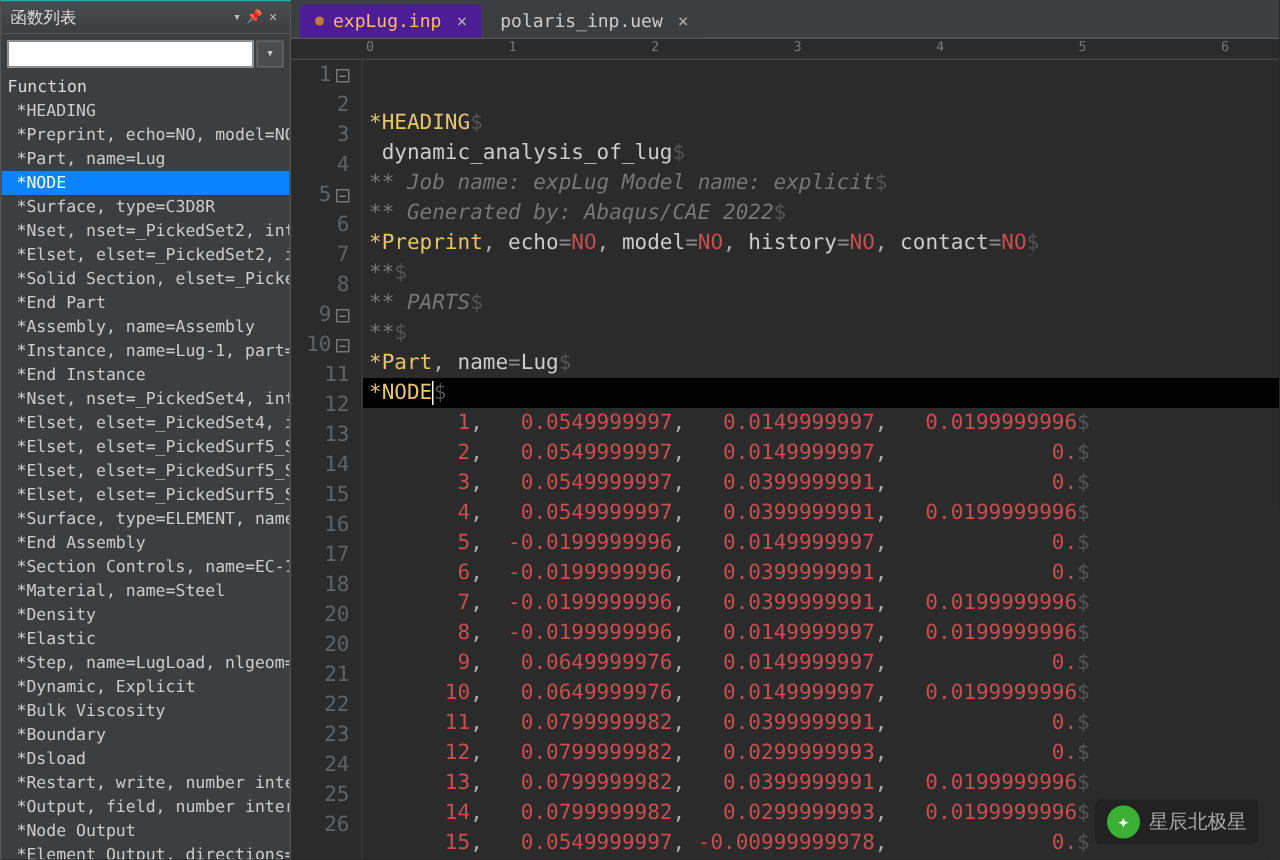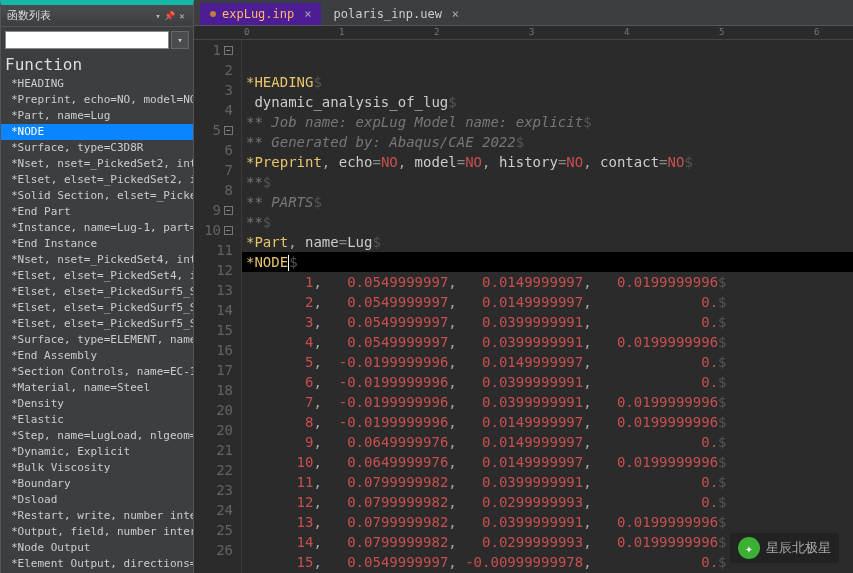--- a/index.html
+++ b/index.html
@@ -12,21 +12,21 @@
       overflow: hidden;
       display: flex;
       font-size: 12px;
     }
     .sidebar {
       width: 194px;
       background: #3c3f41;
       display: flex;
       flex-direction: column;
       border-right: 1px solid #555;
-      border-top: 5px solid #14b8a6;
+      border-top: 1px solid #14b8a6;
       border-left: 1px solid #555;
     }
     .sidebar-header {
       background: linear-gradient(#4a4d50,#3c3f41);
       padding: 3px 6px;
       font-size: 11px;
       color: #ddd;
       display: flex;
       justify-content: space-between;
       align-items: center;
@@ -50,21 +50,21 @@
     }
     .search-btn {
       width: 18px; height: 18px;
       background: #4a4d50; border: 1px solid #666;
       margin-left: 2px; color: #ccc;
       display: flex; align-items: center; justify-content: center;
       font-size: 9px;
     }
     .section-label {
       padding: 2px 4px;
-      font-size: 16px;
+      font-size: 11px;
       color: #ddd;
       background: #3c3f41;
     }
     .func-list {
       flex: 1;
       overflow: hidden;
       background: #3c3f41;
     }
     .func-item {
       padding: 1px 6px 1px 10px;
@@ -232,20 +232,21 @@
   <div class="func-list" id="func-list">
       <div class="func-item">*HEADING</div>
       <div class="func-item">*Preprint, echo=NO, model=NO, history=</div>
       <div class="func-item">*Part, name=Lug</div>
       <div class="func-item selected">*NODE</div>
       <div class="func-item">*Surface, type=C3D8R</div>
       <div class="func-item">*Nset, nset=_PickedSet2, internal, genera</div>
       <div class="func-item">*Elset, elset=_PickedSet2, internal, gener</div>
       <div class="func-item">*Solid Section, elset=_PickedSet2, contro</div>
       <div class="func-item">*End Part</div>
+      <div class="func-item">*Assembly, name=Assembly</div>
       <div class="func-item">*Instance, name=Lug-1, part=Lug</div>
       <div class="func-item">*End Instance</div>
       <div class="func-item">*Nset, nset=_PickedSet4, internal, instanc</div>
       <div class="func-item">*Elset, elset=_PickedSet4, internal, instan</div>
       <div class="func-item">*Elset, elset=_PickedSurf5_S3, internal, i</div>
       <div class="func-item">*Elset, elset=_PickedSurf5_S4, internal, i</div>
       <div class="func-item">*Elset, elset=_PickedSurf5_S2, internal, i</div>
       <div class="func-item">*Surface, type=ELEMENT, name=_Picked</div>
       <div class="func-item">*End Assembly</div>
       <div class="func-item">*Section Controls, name=EC-1, hourglass</div>

